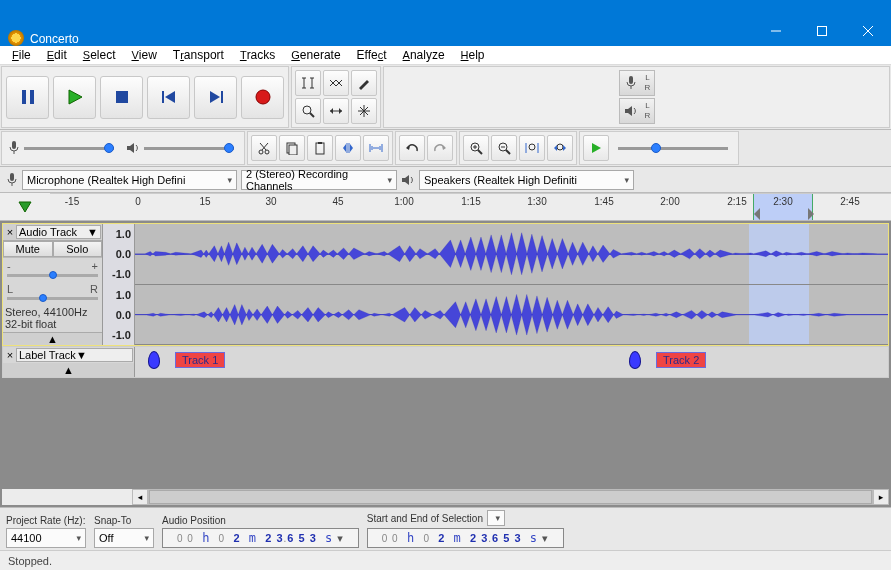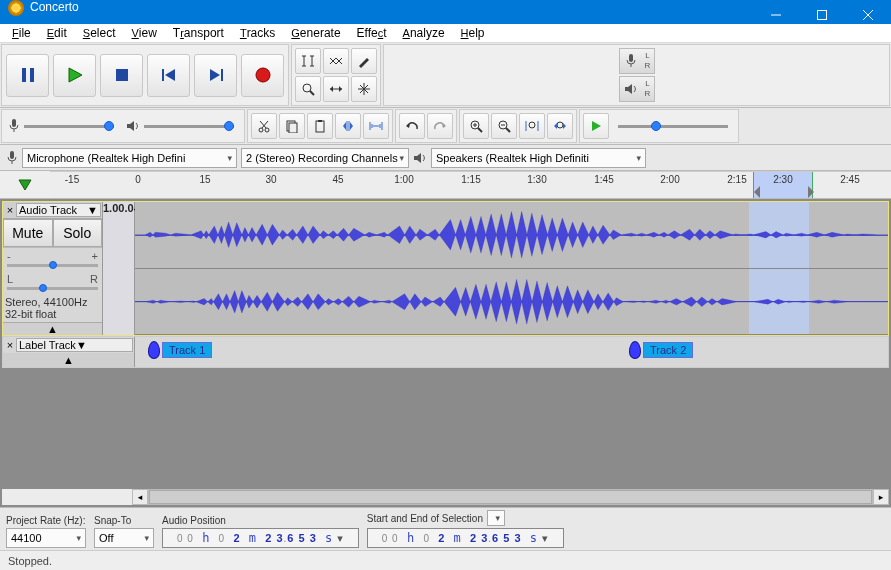--- a/index.html
+++ b/index.html
@@ -1,17 +1,17 @@
 <!DOCTYPE html>
 <html><head>
 <meta charset="utf-8">
 <style>
 *{box-sizing:border-box;margin:0;padding:0;font-family:"Segoe UI",Tahoma,sans-serif;font-size:11px;user-select:none}
 body{background:#f0f0f0;width:891px;height:570px;overflow:hidden;display:flex;flex-direction:column}
-.titlebar{height:24px;background:#0078d7;color:#fff;display:flex;align-items:flex-start;padding-left:8px}
+.titlebar{height:46px;background:#0078d7;color:#fff;display:flex;align-items:flex-end;padding-left:8px}
 .titlebar .logo{width:16px;height:16px;background:radial-gradient(circle,#ffd54a 40%,#e69200 42%,#8a5a00 100%);border-radius:50%;margin-right:6px}
 .titlebar .title{font-size:12px;flex:1}
 .titlebar .wbtn{width:46px;height:30px;display:flex;align-items:center;justify-content:center;color:#fff}
 .menubar{height:19px;background:#fff;display:flex;align-items:center;padding:0 4px;border-bottom:1px solid #dcdcdc}
 .menubar span{padding:1px 8px;font-size:12px}
 .menubar span u{text-decoration:underline}
 .toolstrip{background:#e8e8e8;display:flex;flex-wrap:wrap;border-bottom:1px solid #bbb}
 .tgroup{display:flex;align-items:center;padding:2px;border:1px solid #ccc;background:#efefef;margin:1px}
 .bigbtn{width:43px;height:43px;border:1px solid #c8c8c8;background:linear-gradient(#fdfdfd,#e4e4e4);border-radius:3px;display:flex;align-items:center;justify-content:center;margin:2px}
 .bigbtn svg{display:block}
@@ -31,39 +31,39 @@
 .timeline .ruler{flex:1;position:relative;background:#ededed;border-top:1px solid #ccc}
 .timeline .tick{position:absolute;top:2px;font-size:10px;color:#333;transform:translateX(-50%)}
 .timeline .selzone{position:absolute;top:0;height:100%;background:rgba(150,180,255,0.55);border-left:1px solid #4a6;border-right:1px solid #4a6}
 .trackarea{flex:1;background:#8b8b8b;overflow:hidden;display:flex;flex-direction:column}
 .audiotrack{display:flex;border:1px solid #eee27a;background:#bdbdbd;margin:2px 2px 0 2px}
 .trackpanel{width:100px;background:#d7d7d7;border-right:1px solid #999;display:flex;flex-direction:column;font-size:10px}
 .trackpanel .hdr{display:flex;align-items:center;background:#cfcfcf;border-bottom:1px solid #aaa;padding:1px}
 .trackpanel .hdr .x{width:12px;text-align:center}
 .trackpanel .hdr .nm{flex:1;background:#eee;border:1px solid #aaa;padding:0 2px;display:flex;justify-content:space-between}
 .trackpanel .row{display:flex;border-bottom:1px solid #bbb}
-.trackpanel .row button{flex:1;border:1px solid #aaa;background:linear-gradient(#f4f4f4,#ddd);font-size:14px;height:28px}
+.trackpanel .row button{flex:1;border:1px solid #aaa;background:linear-gradient(#f4f4f4,#ddd);font-size:11px;height:16px}
 .trackpanel .minslider{padding:2px 4px;font-size:9px;color:#555}
 .trackpanel .minslider .tr{height:3px;background:#aaa;position:relative;margin:2px 0}
 .trackpanel .minslider .tr .th{position:absolute;width:8px;height:8px;border-radius:50%;background:#2b7fff;border:1px solid #1a5bc9;top:-3px}
 .trackpanel .info{padding:2px;font-size:9px;color:#333}
 .trackpanel .collapse{text-align:center;background:#cfcfcf;border-top:1px solid #aaa}
-.dbcol{width:32px;background:#dcdce2;border-right:1px solid #999;display:flex;flex-direction:row;justify-content:space-around;text-align:right;padding-right:3px;font-size:10px;font-weight:bold;color:#222}
+.dbcol{width:32px;background:#dcdce2;border-right:1px solid #999;display:flex;flex-direction:column;justify-content:space-around;text-align:right;padding-right:3px;font-size:10px;font-weight:bold;color:#222}
 .wave{flex:1;position:relative;background:#bdbdbd;overflow:hidden}
 .wave .chan{position:relative;height:50%;border-bottom:1px solid #888}
 .wave .zero{position:absolute;left:0;right:0;top:50%;height:1px;background:#5858c8}
 .wave .sel{position:absolute;top:0;bottom:0;background:rgba(190,210,255,0.7)}
 .wave svg{position:absolute;top:0;left:0;width:100%;height:100%}
 .labeltrack{display:flex;border:1px solid #ccc;background:#ddd;margin:0 2px;height:32px}
 .labeltrack .lpanel{width:132px;background:#d7d7d7;border-right:1px solid #999;display:flex;flex-direction:column}
 .labeltrack .lpanel .hdr{display:flex;align-items:center;padding:1px}
 .labeltrack .larea{flex:1;position:relative;background:#d8d8d8}
 .lmarker{position:absolute;top:4px;display:flex;align-items:center}
 .lmarker .pin{width:12px;height:18px;background:#3a3aff;border:1px solid #13138f;border-radius:50% 50% 50% 50%/60% 60% 40% 40%}
-.lmarker .lbl{border:1px solid #6a6adf;background:#0ea5e9;padding:1px 6px;font-size:11px;color:#2a2a8a;margin-left:2px}
+.lmarker .lbl{border:1px solid #6a6adf;background:#ef4444;padding:1px 6px;font-size:11px;color:#2a2a8a;margin-left:15px}
 .hscroll{height:16px;background:#ececec;display:flex;margin:2px}
 .hscroll .arr{width:16px;border:1px solid #bbb;text-align:center;font-size:9px;line-height:14px}
 .hscroll .trk{flex:1;border:1px solid #bbb;position:relative}
 .hscroll .th{position:absolute;height:100%;background:#cdcdcd;border:1px solid #aaa}
 .bottombar{background:#e8e8e8;border-top:1px solid #bbb;padding:2px 6px;display:flex;gap:8px;align-items:flex-end}
 .bottombar .sect{display:flex;flex-direction:column;gap:2px}
 .bottombar .lbl{font-size:10px;color:#333}
 .timecounter{border:1px solid #888;background:#f4f4f4;padding:2px 14px;font-size:12px;letter-spacing:1px;color:#3648c5;font-family:Consolas,monospace}
 .timecounter b{color:#2030b0;font-weight:bold}
 .timecounter i{color:#888;font-style:normal;font-size:10px}
@@ -339,21 +339,21 @@
   </div>
 </div>
 
 <div class="devicebar">
   <svg width="12" height="16">
       <rect x="4" y="1" width="4" height="8" rx="2" fill="#555"></rect>
       <path d="M2 7 A4 4 0 0 0 10 7" fill="none" stroke="#555"></path>
       <line x1="6" y1="11" x2="6" y2="14" stroke="#555"></line>
     </svg>
   <div class="combo" style="width:215px">Microphone (Realtek High Defini</div>
-  <div class="combo" style="width:168px">2 (Stereo) Recording Channels</div>
+  <div class="combo" style="width:156px">2 (Stereo) Recording Channels</div>
   <svg width="14" height="14">
       <polygon points="1,5 4,5 8,2 8,12 4,9 1,9" fill="#555"></polygon>
       <path d="M10 4 A4 4 0 0 1 10 10" fill="none" stroke="#555"></path>
     </svg>
   <div class="combo" style="width:215px">Speakers (Realtek High Definiti</div>
 </div>
 
 <div class="timeline">
   <div class="tlhead">
       <svg width="14" height="14">

